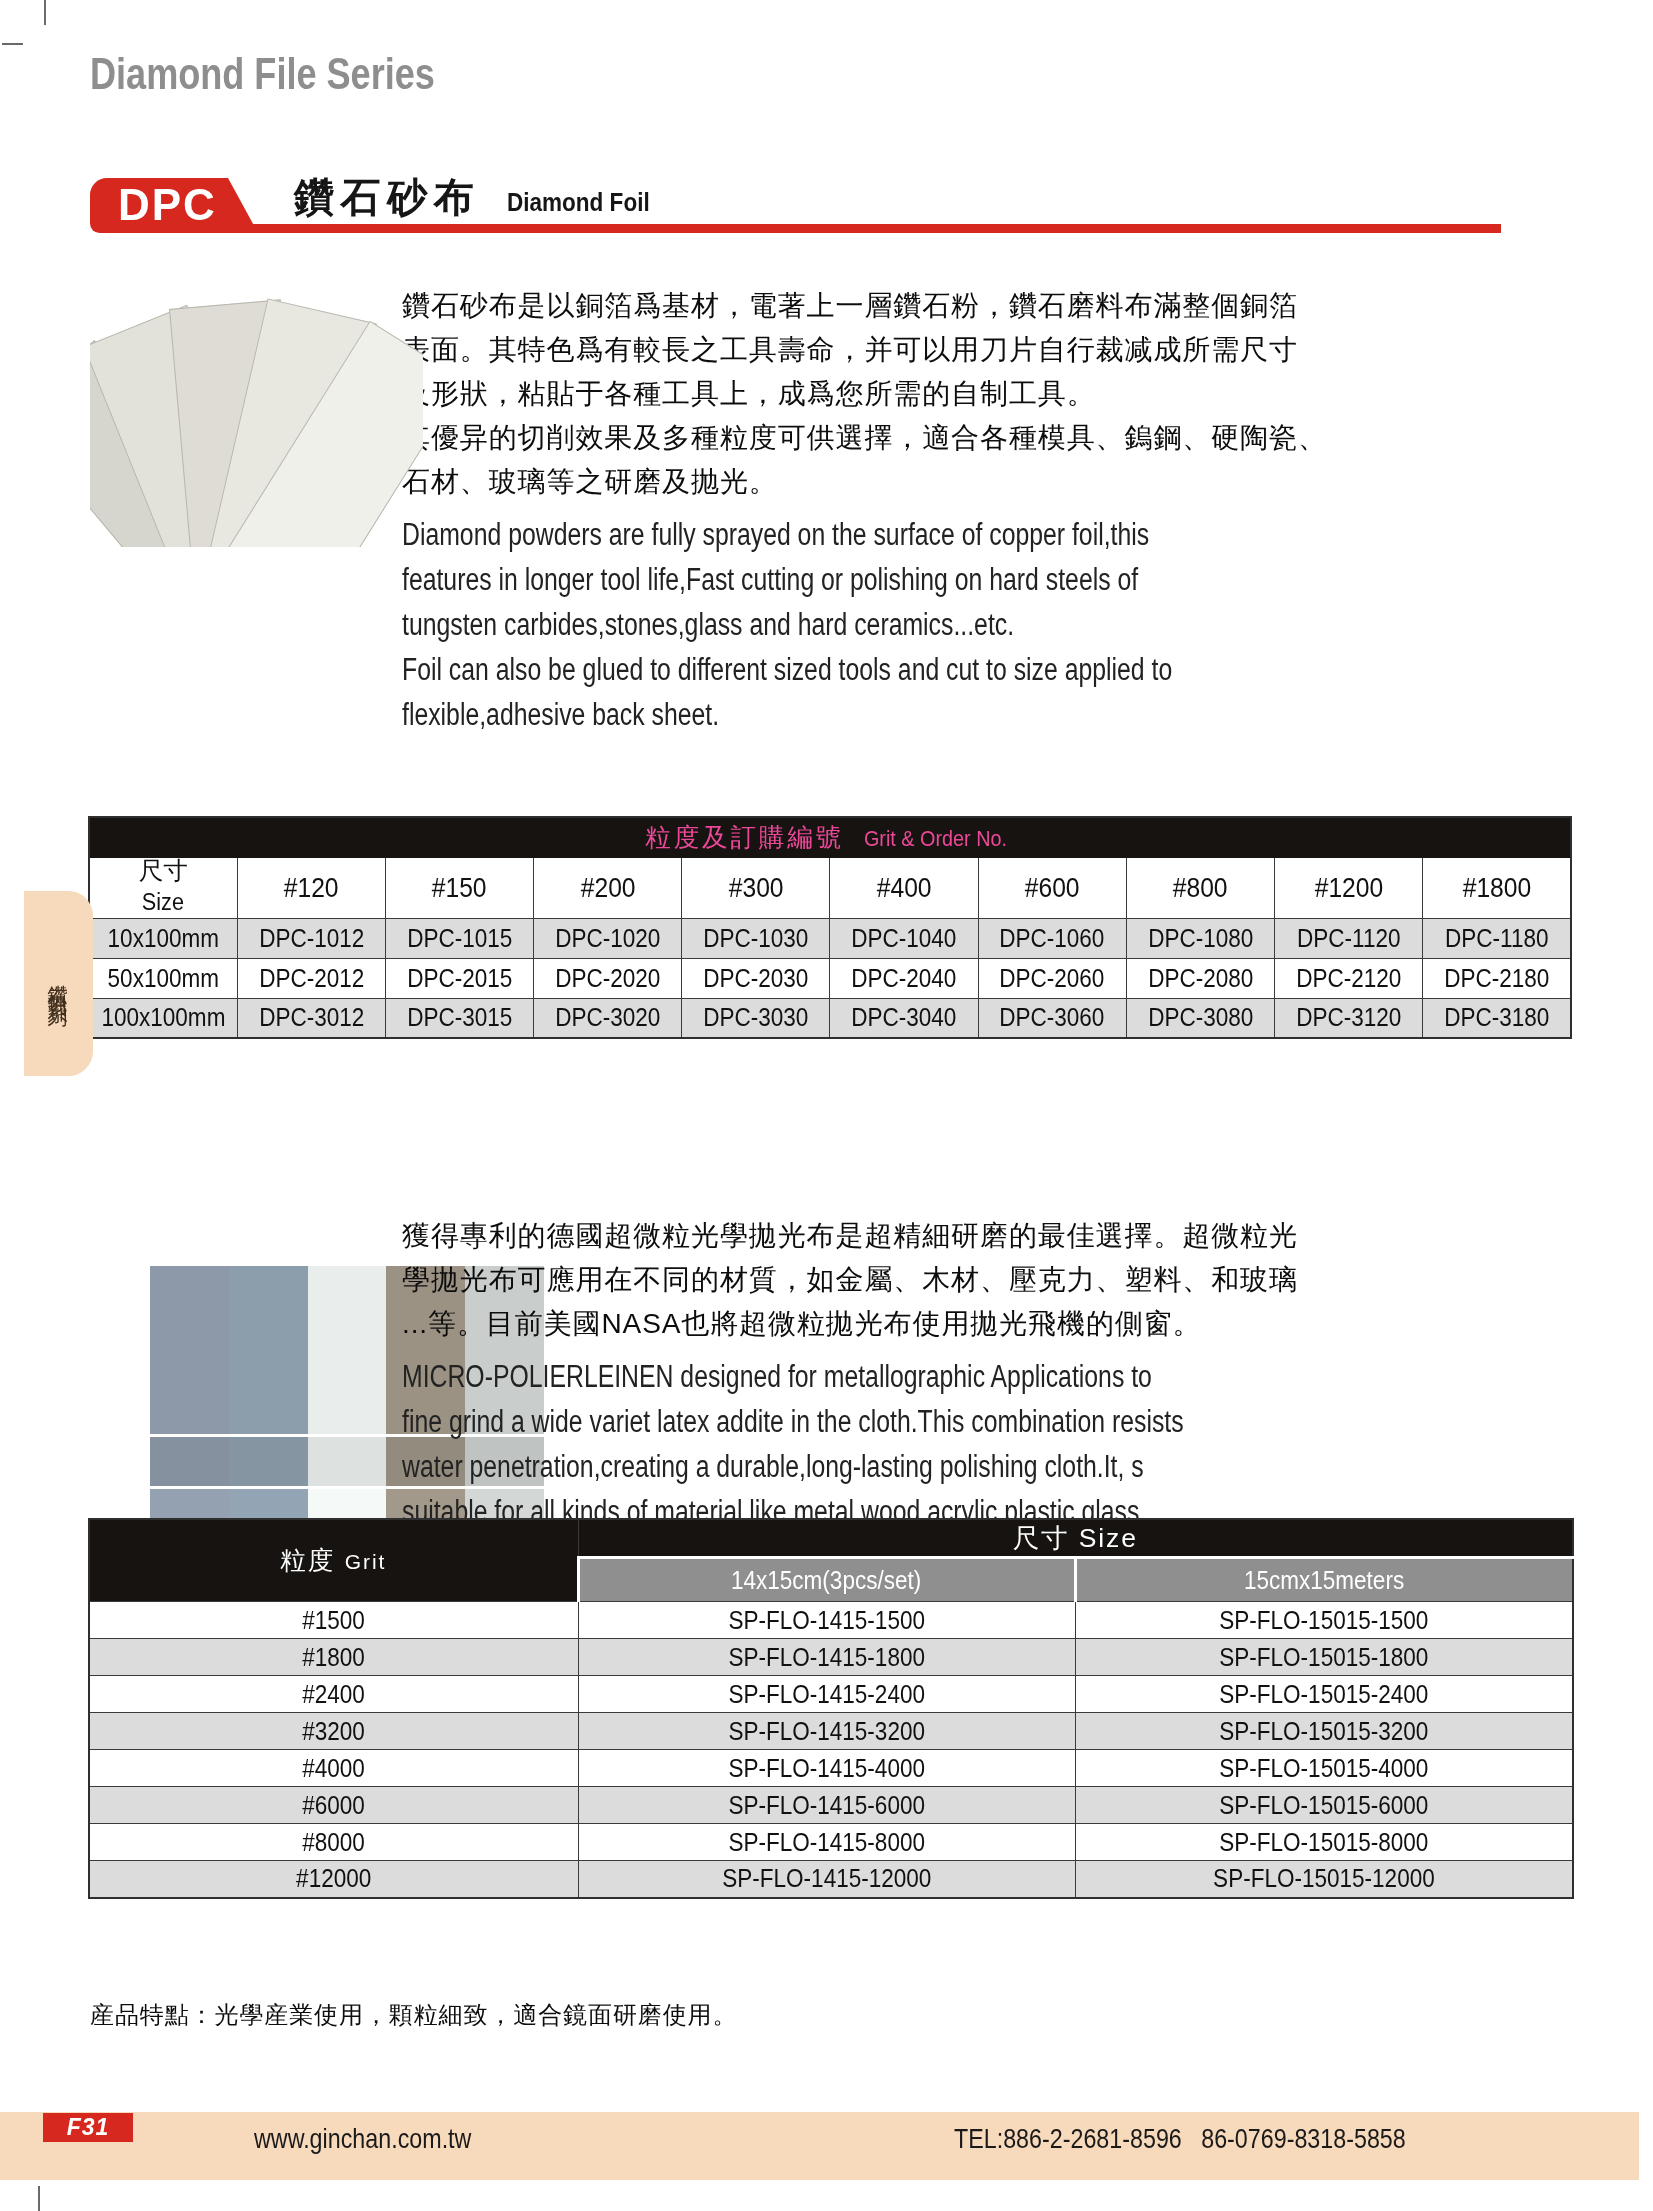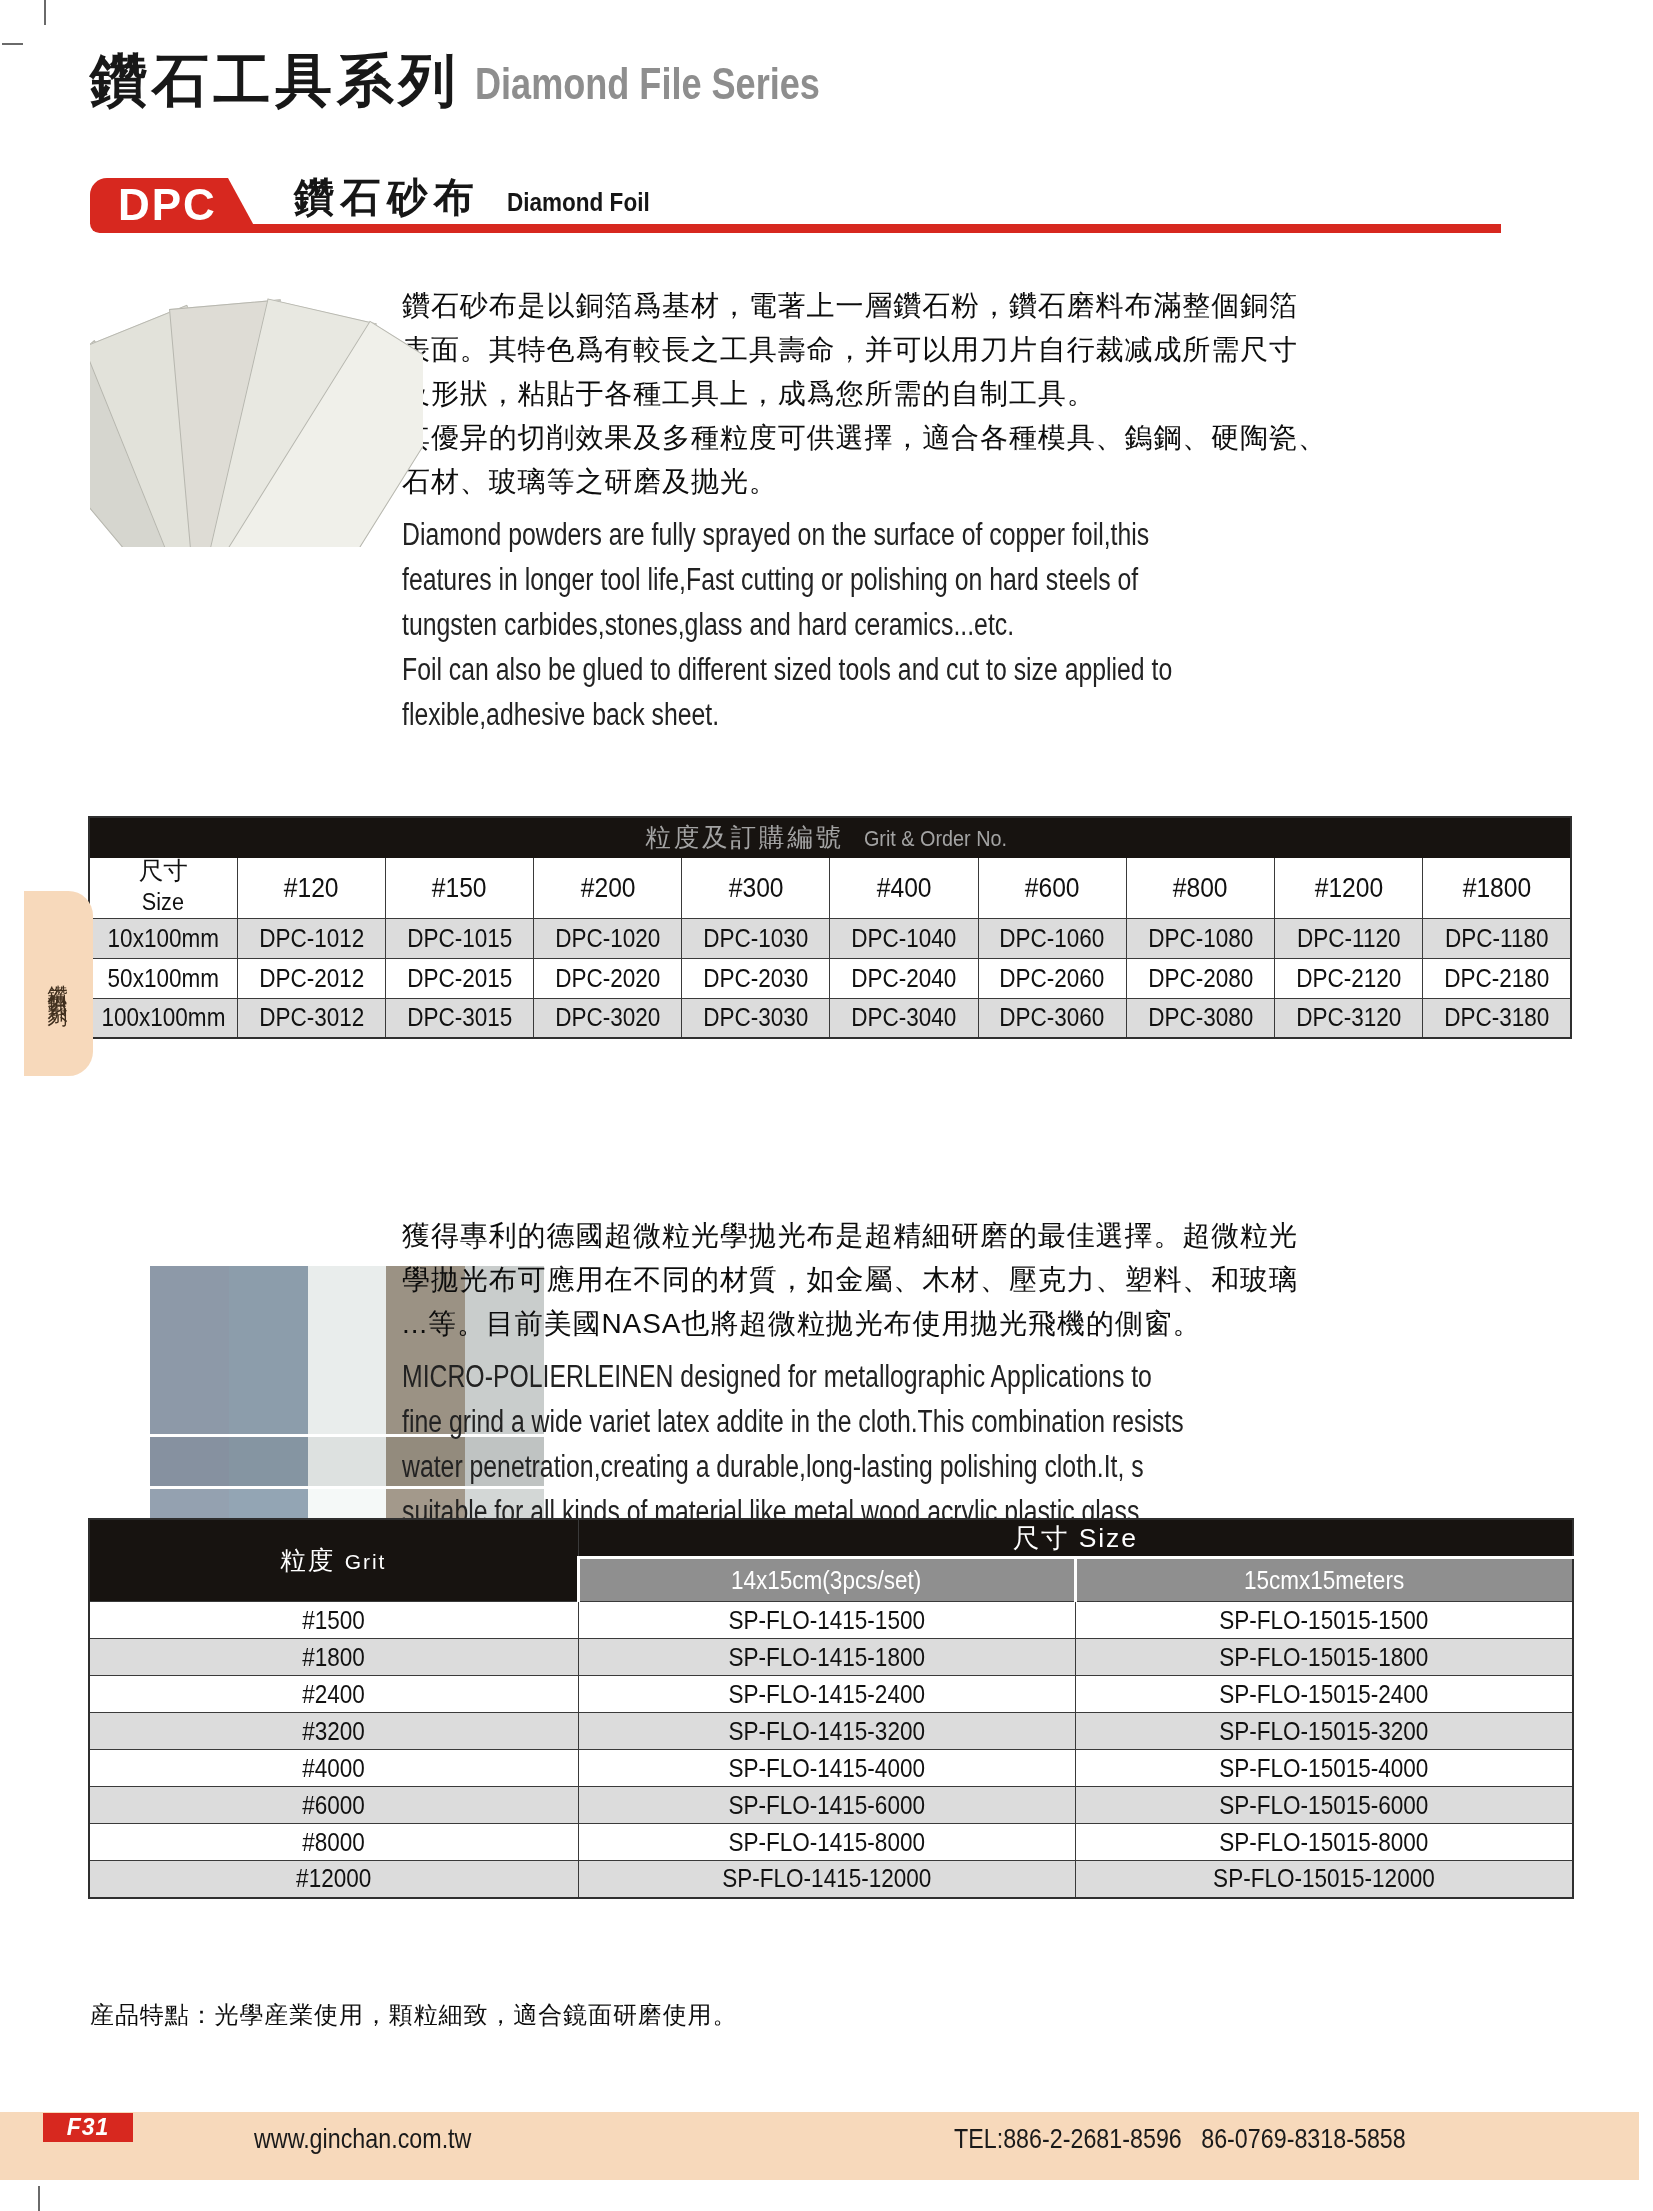--- a/index.html
+++ b/index.html
@@ -61,21 +61,21 @@
   .desc-en{margin-top:7.6px;}
   .line-en{font-size:31px;line-height:45px;color:#222;white-space:nowrap;
            transform:scaleX(0.8);transform-origin:left top;}
 
   
   .table-wrap{position:absolute;left:88px;width:1484px;}
   .t1{top:816px;}
   .t2{top:1518px;}
   table{width:100%;border-collapse:collapse;table-layout:fixed;border:2.8px solid #2f2f2f;}
   th,td{border:1.9px solid #3a3a3a;text-align:center;vertical-align:middle;font-weight:400;}
-  .tbl-title{background:var(--table-black);color:#a3a3a3;height:40px;border-color:var(--table-black);}
+  .tbl-title{background:var(--table-black);color:#ec4899;height:40px;border-color:var(--table-black);}
   .t-title-zh{font-size:25.6px;letter-spacing:2.8px;}
   .t-title-en{font-size:22px;display:inline-block;transform:scaleX(0.9);margin-left:7.6px;}
   .t1 thead .hdr th{height:61px;background:#fff;font-size:28px;color:#111;}
   .size-th div{font-size:24.6px;line-height:26.5px;}
   .t1 tbody td{height:40px;font-size:25.6px;color:#111;}
   .shaded{background:var(--row-gray);}
   .narrow{display:inline-block;transform:scaleX(0.88);transform-origin:center;white-space:nowrap;}
 
   .t2-grit{background:var(--table-black);color:#fff;font-size:25.6px;letter-spacing:1.9px;height:38px;}
   .t2-grit .t2-en{font-size:21px;margin-left:9.5px;}
@@ -112,21 +112,20 @@
 <body>
 
 <div class="page">
 
   <div class="crop crop-v-top"></div>
   <div class="crop crop-h-top"></div>
   <div class="crop crop-h-bot"></div>
   <div class="crop crop-v-bot"></div>
 
   <div class="page-title">
-    <span class="title-zh">鑽石工具系列</span>
     <span class="title-en">Diamond File Series</span>
   </div>
 
   <div class="sec-header dpc-header">
     <div class="red-line"></div>
     <div class="badge">
       <div class="badge-body">DPC</div>
       <div class="badge-slant"></div>
     </div>
     <div class="sec-title">

